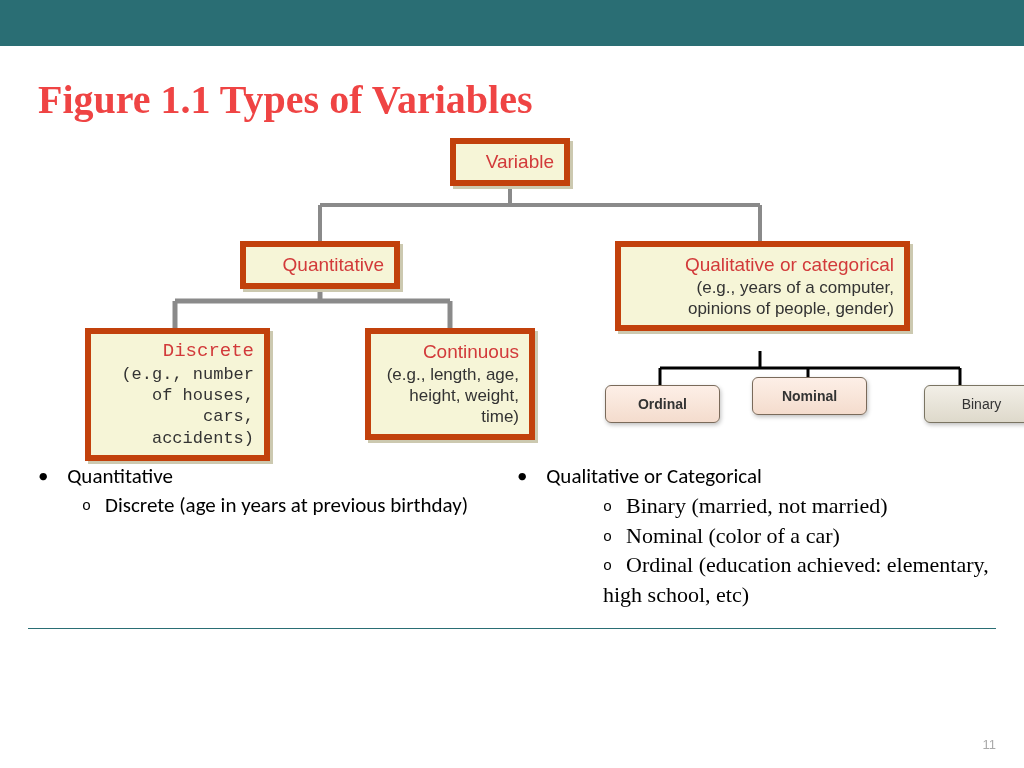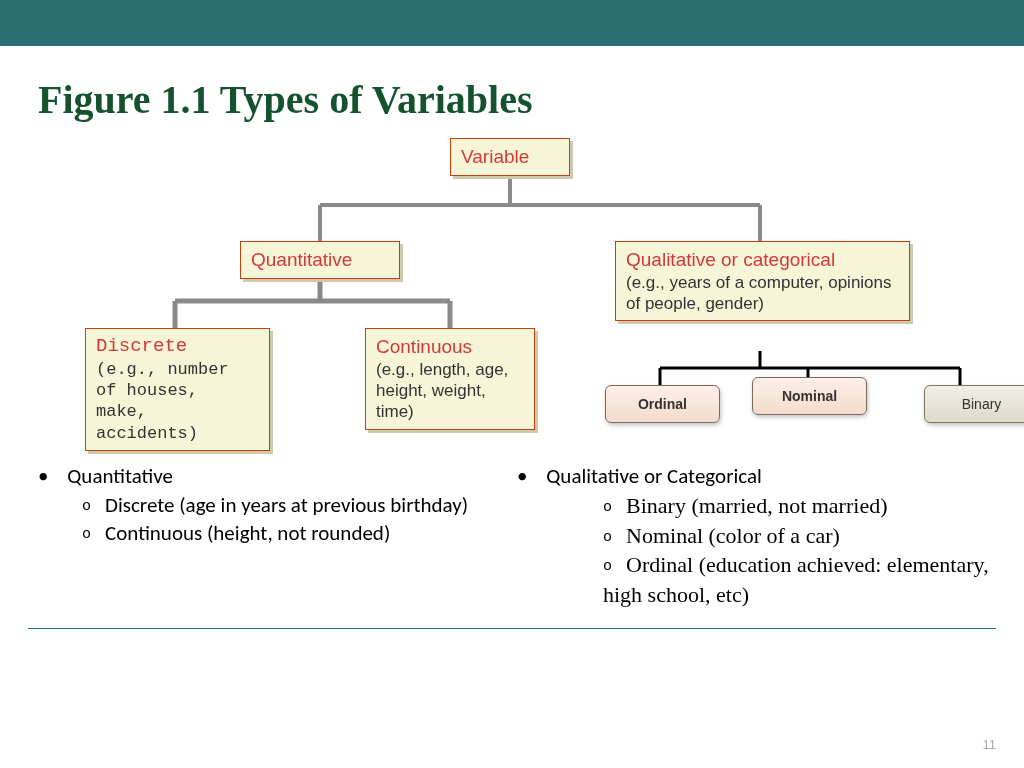--- a/index.html
+++ b/index.html
@@ -13,35 +13,35 @@
     overflow: hidden;
   }
   .topbar {
     background: #2a6e74;
     height: 46px;
     width: 100%;
   }
   .title {
     font-size: 40px;
     font-weight: bold;
-    color: #14532d;
+    color: #ef4444;
     padding: 30px 0 10px 38px;
     font-family: Georgia, serif;
   }
   .diagram {
     position: relative;
     height: 330px;
     width: 1024px;
   }
   .node {
     position: absolute;
     background: #f6f5d7;
-    border: 1px solid #c2410c;
+    border: 6px solid #c2410c;
     box-shadow: 3px 3px 0 #ccc9b0;
-    text-align: left;
+    text-align: right;
     padding: 6px 10px;
     font-family: Arial, Helvetica, sans-serif;
     font-size: 18px;
     line-height: 1.25;
     box-sizing: border-box;
   }
   .node .hd {
     color: #d23a3a;
     font-size: 19px;
   }
@@ -130,21 +130,21 @@
     <div class="hd">Quantitative</div>
   </div>
 
   <div class="node" style="left:615px; top:108px; width:295px;">
     <div class="hd">Qualitative or categorical</div>
     <div class="sub">(e.g., years of a computer, opinions of people, gender)</div>
   </div>
 
   <div class="node" style="left:85px; top:195px; width:185px;font-family:Liberation Mono, monospace;">
     <div class="hd">Discrete</div>
-    <div class="sub">(e.g., number of houses, make, accidents)</div>
+    <div class="sub">(e.g., number of houses, cars, accidents)</div>
   </div>
 
   <div class="node" style="left:365px; top:195px; width:170px;">
     <div class="hd">Continuous</div>
     <div class="sub">(e.g., length, age, height, weight, time)</div>
   </div>
 
   <div class="leaf leaf-pink" style="left:605px; top:252px; width:115px;">
     <span>Ordinal</span>
   </div>
@@ -156,21 +156,20 @@
   </div>
 </div>
 
 <div class="bullets">
   <div class="col">
     <ul>
       <li>
         <span>Quantitative</span>
         <ul>
           <li>Discrete (age in years at previous birthday)</li>
-          <li>Continuous (height, not rounded)</li>
         </ul>
       </li>
     </ul>
   </div>
   <div class="col col2">
     <ul>
       <li>
         <span>Qualitative or Categorical</span>
         <ul>
           <li>Binary (married, not married)</li>

